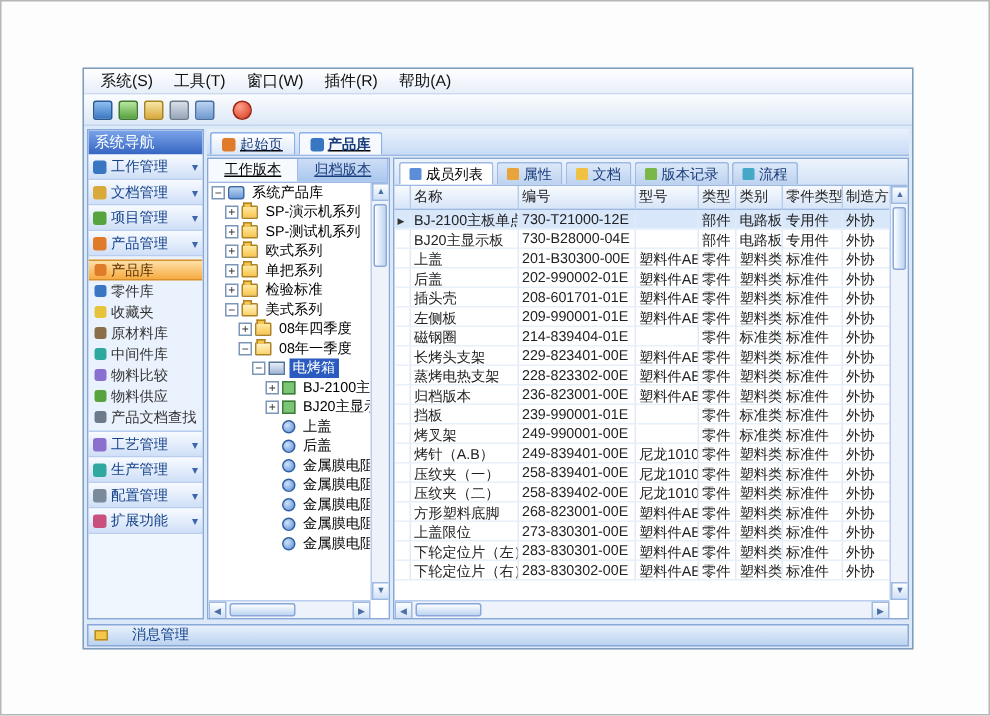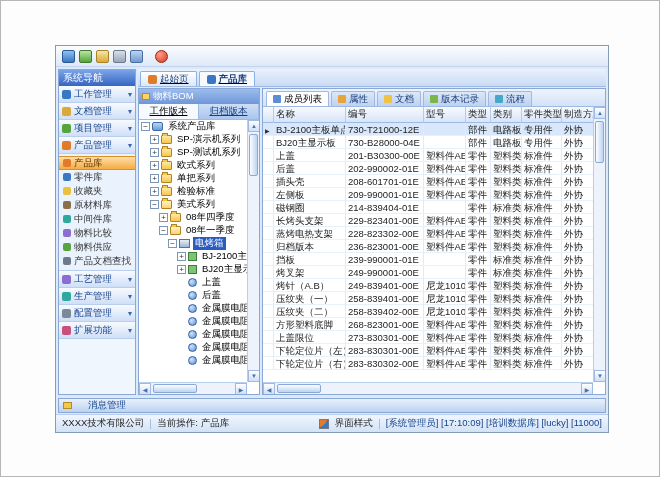--- a/index.html
+++ b/index.html
@@ -119,20 +119,32 @@
   .style-icon { width:10px; height:10px; background:linear-gradient(135deg,#e07b2a 50%,#3a77c2 50%); border:1px solid #6c7a8c; flex:0 0 auto; }
   .bracket { color:#15428b; }
   .bracket::before { content:"["; } .bracket::after { content:"]"; }
 </style>
 </head>
 <body>
 
 <div class="screen">
   <div class="window">
 
+    <div class="menubar">
+
+        <span class="menu-item">系统(S)</span>
+
+        <span class="menu-item">工具(T)</span>
+
+        <span class="menu-item">窗口(W)</span>
+
+        <span class="menu-item">插件(R)</span>
+
+        <span class="menu-item">帮助(A)</span>
+      </div>
 
     <div class="toolbar">
 
         <span class="tbi tbi-nav"></span>
 
         <span class="tbi tbi-refresh"></span>
 
         <span class="tbi tbi-search"></span>
 
         <span class="tbi tbi-settings"></span>
@@ -254,24 +266,20 @@
 
             <div class="doc-tab active">
               <span class="dti dti-product"></span>
               <span>产品库</span>
             </div>
           </div>
 
         <div class="panels">
 
           <div class="bom">
-            <div class="bom-header">
-              <span class="bom-hicon"></span>
-              <span>物料BOM</span>
-            </div>
             <div class="bom-tabs">
 
                 <div class="bom-tab active">工作版本</div>
 
                 <div class="bom-tab">归档版本</div>
               </div>
             <div class="tree-wrap">
               <div class="tree">
 
                   <div class="tnode" style="padding-left: 2px;">
@@ -707,37 +715,15 @@
 
         </div>
       </div>
     </div>
 
     <div class="msgbar">
       <span class="msgi"></span>
       <span>消息管理</span>
     </div>
 
-    <div class="statusbar">
-      <span>XXXX技术有限公司</span>
-      <span class="sb-sep"></span>
-      <span>当前操作: 产品库</span>
-      <span class="spacer"></span>
-      <span class="style-icon"></span>
-      <span>界面样式</span>
-      <span class="sb-sep"></span>
-      <span>
-        
-      
-          <span class="bracket">系统管理员</span>
-        
-          <span class="bracket">17:10:09</span>
-        
-          <span class="bracket">培训数据库</span>
-        
-          <span class="bracket">lucky</span>
-        
-          <span class="bracket">11000</span>
-        </span>
-    </div>
 
   </div>
 </div>
 
 </body></html>

